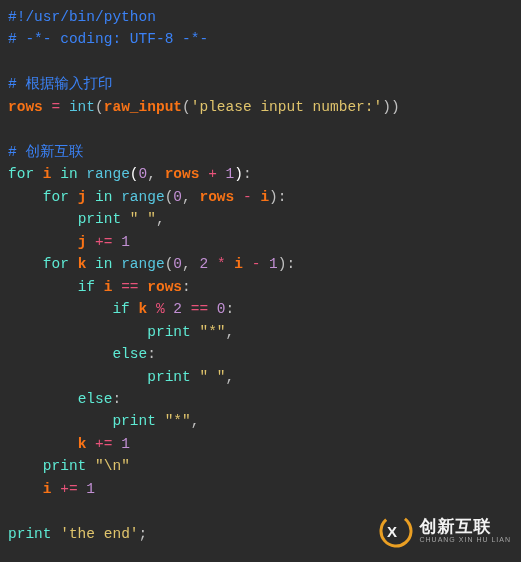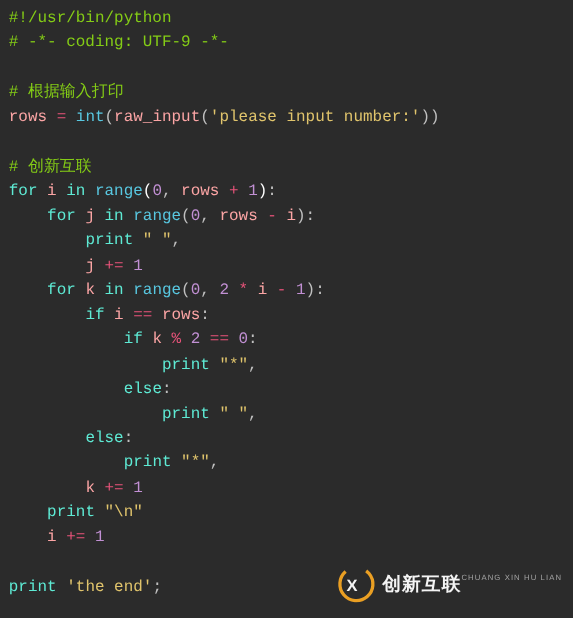--- a/index.html
+++ b/index.html
@@ -14,63 +14,63 @@
     height: 562px;
     overflow: hidden;
     position: relative;
   }
   pre {
     margin: 0;
     padding: 6px 8px;
     white-space: pre;
     font-family: inherit;
   }
-  .comment { color: #84cc16; margin-top: 28px; }
+  .comment { color: #3b82f6; margin-top: 28px; }
   .keyword { color: #5eead4; }
   .builtin { color: #58c7e0; }
-  .ident   { color: #fca5a5; }
+  .ident   { color: #f97316; font-weight: bold; }
   .num     { color: #c290d4; }
   .string  { color: #e0c46c; margin-top: 32px; }
   .op      { color: #e8537a; }
   .punct   { color: #c0c0c0; }
   .brace   { color: #ffffff; }
 
   .logo {
     position: absolute;
     bottom: 14px;
     right: 10px;
     display: flex;
     align-items: center;
     gap: 6px;
     opacity: 0.95;
   }
   .logo-text {
     display: flex;
-    flex-direction: row;
+    flex-direction: column;
     line-height: 1.05;
   }
   .logo-cn {
     color: #fff;
     font-family: "Microsoft YaHei", sans-serif;
     font-size: 17px;
     font-weight: bold;
     letter-spacing: 1px;
   }
   .logo-en {
     color: #aaa;
     font-size: 7px;
     letter-spacing: 1px;
     font-family: sans-serif;
   }
 </style>
 </head>
 <body>
 
 <pre><span class="comment">#!/usr/bin/python</span>
-<span class="comment"># -*- coding: UTF-9 -*-</span>
+<span class="comment"># -*- coding: UTF-8 -*-</span>
 
 <span class="comment"># 根据输入打印</span>
 <span class="ident">rows</span> <span class="op">=</span> <span class="builtin">int</span><span class="punct">(</span><span class="ident">raw_input</span><span class="punct">(</span><span class="string">'please input number:'</span><span class="punct">))</span>
 
 <span class="comment"># 创新互联</span>
 <span class="keyword">for</span> <span class="ident">i</span> <span class="keyword">in</span> <span class="builtin">range</span><span class="brace">(</span><span class="num">0</span><span class="punct">,</span> <span class="ident">rows</span> <span class="op">+</span> <span class="num">1</span><span class="brace">)</span><span class="punct">:</span>
     <span class="keyword">for</span> <span class="ident">j</span> <span class="keyword">in</span> <span class="builtin">range</span><span class="punct">(</span><span class="num">0</span><span class="punct">,</span> <span class="ident">rows</span> <span class="op">-</span> <span class="ident">i</span><span class="punct">):</span>
         <span class="keyword">print</span> <span class="string">" "</span><span class="punct">,</span>
         <span class="ident">j</span> <span class="op">+=</span> <span class="num">1</span>
     <span class="keyword">for</span> <span class="ident">k</span> <span class="keyword">in</span> <span class="builtin">range</span><span class="punct">(</span><span class="num">0</span><span class="punct">,</span> <span class="num">2</span> <span class="op">*</span> <span class="ident">i</span> <span class="op">-</span> <span class="num">1</span><span class="punct">):</span>

